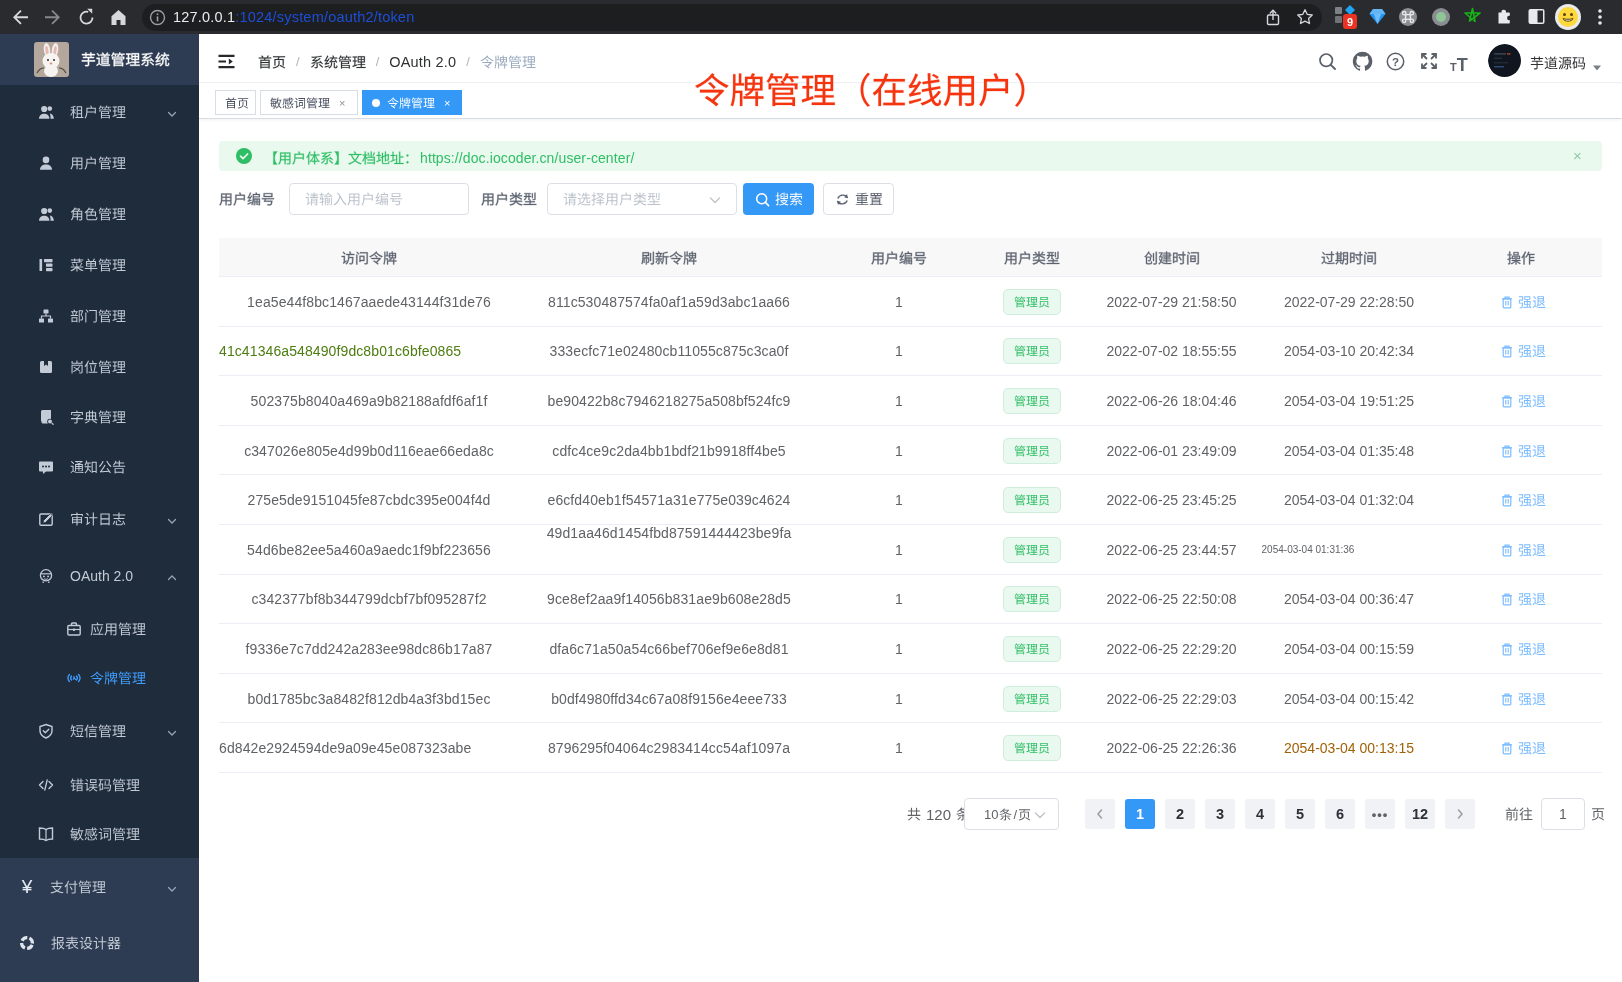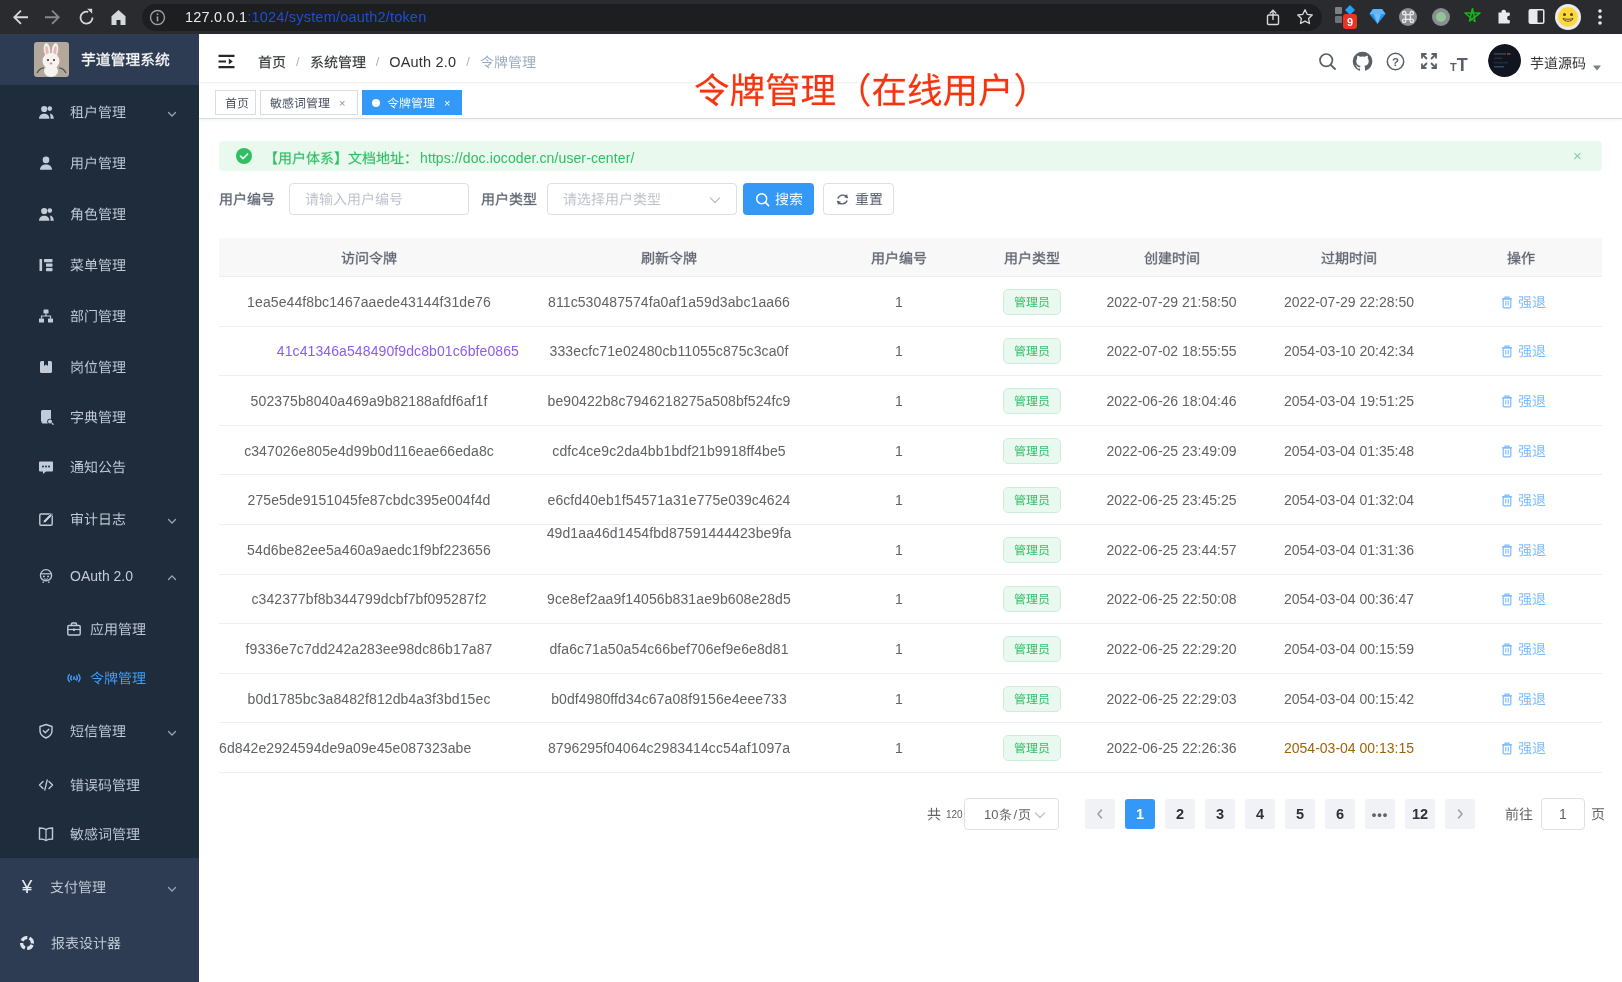--- a/index.html
+++ b/index.html
@@ -19,21 +19,21 @@
       <path d="M10.2 0.8h5v5z" fill="#d6d9dc"></path>
     </svg></div>
 <div class="ab" style="left:109.0px;top:7.5px;width:19.0px;height:19.0px;"><svg class="" width="19" height="19" viewBox="0 0 19 19" fill="none">
       <path d="M9.5 2 2.5 8.2V17h5v-5h4v5h5V8.2z" fill="#d6d9dc"></path>
     </svg></div>
 <div class="ab" style="left:149.0px;top:8.5px;width:17.0px;height:17.0px;"><svg class="" width="17" height="17" viewBox="0 0 17 17" fill="none">
       <circle cx="8.5" cy="8.5" r="7" stroke="#9aa0a6" stroke-width="1.4"></circle>
       <rect x="7.7" y="7.4" width="1.6" height="5" fill="#9aa0a6"></rect>
       <rect x="7.7" y="4.4" width="1.6" height="1.7" fill="#9aa0a6"></rect>
     </svg></div>
-<div class="ab" style="left:173.0px;top:0.0px;width:900.0px;height:34.0px;display:flex;align-items:center;font-size:14.5px;letter-spacing:0.2px;margin-left:12px;">
+<div class="ab" style="left:173.0px;top:0.0px;width:900.0px;height:34.0px;display:flex;align-items:center;font-size:14.5px;letter-spacing:0.2px;">
     <span style="color:#e8eaed">127.0.0.1</span>
     <span style="color:#1d4ed8">:1024/system/oauth2/token</span>
   </div>
 <div class="ab" style="left:1265.0px;top:8.5px;width:16.0px;height:17.0px;"><svg class="" width="16" height="17" viewBox="0 0 16 17" fill="none">
       <rect x="2.5" y="6" width="11" height="9.5" rx="1.2" stroke="#d6d9dc" stroke-width="1.4"></rect>
       <path d="M8 11V1.8" stroke="#d6d9dc" stroke-width="1.4"></path>
       <path d="M4.8 4.5 8 1.3l3.2 3.2" stroke="#d6d9dc" stroke-width="1.4" fill="none"></path>
     </svg></div>
 <div class="ab" style="left:1296.0px;top:8.0px;width:18.0px;height:18.0px;"><svg class="" width="18" height="18" viewBox="0 0 18 18" fill="none">
       <path d="M9 1.7l2.2 4.6 5 .7-3.6 3.5.9 5-4.5-2.4-4.5 2.4.9-5L1.8 7l5-.7z" stroke="#d6d9dc" stroke-width="1.3" fill="none" stroke-linejoin="round"></path>
@@ -732,21 +732,21 @@
     </svg>
     <span style="width:4px"></span>
     <svg class="zh " width="28.0" height="14.0" viewBox="0 0 28.0 14.0">
       <g fill="#79bbff" transform="translate(0,12.32) scale(0.01400,-0.01400)">
         <use href="#z5f3a"></use>
         <use href="#z9000" x="1000"></use>
       </g>
     </svg>
   </div>
 <div class="ab" style="left:219.0px;top:326.6px;width:1383.0px;height:49.6px;border-bottom:1px solid #ebeef5;"></div>
-<div class="ab" style="left:219.0px;top:326.6px;width:300.0px;height:49.6px;display:flex;align-items:center;justify-content:flex-end;font-size:14px;color:#8b5cf6;">
+<div class="ab" style="left:219.0px;top:326.6px;width:300.0px;height:49.6px;display:flex;align-items:center;justify-content:flex-start;font-size:14px;color:#4d7c0f;">
     <span style="letter-spacing:0.1px">41c41346a548490f9dc8b01c6bfe0865</span>
   </div>
 <div class="ab" style="left:519.0px;top:326.6px;width:300.0px;height:49.6px;display:flex;align-items:center;justify-content:center;font-size:14px;color:#606266;">
     <span style="letter-spacing:0.1px">333ecfc71e02480cb11055c875c3ca0f</span>
   </div>
 <div class="ab" style="left:819.0px;top:326.6px;width:160.0px;height:49.6px;display:flex;align-items:center;justify-content:center;font-size:14px;color:#606266;">1</div>
 <div class="ab" style="left:1002.5px;top:338.4px;width:58.0px;height:26.0px;background:#e9f9ef;border:1px solid #cdeeda;border-radius:5px;display:flex;align-items:center;justify-content:center;">
     <svg class="zh " width="36.0" height="12.0" viewBox="0 0 36.0 12.0">
       <g fill="#2fbe66" transform="translate(0,10.56) scale(0.01200,-0.01200)">
         <use href="#z7ba1"></use>
@@ -816,21 +816,21 @@
 <div class="ab" style="left:819.0px;top:425.8px;width:160.0px;height:49.6px;display:flex;align-items:center;justify-content:center;font-size:14px;color:#606266;">1</div>
 <div class="ab" style="left:1002.5px;top:437.6px;width:58.0px;height:26.0px;background:#e9f9ef;border:1px solid #cdeeda;border-radius:5px;display:flex;align-items:center;justify-content:center;">
     <svg class="zh " width="36.0" height="12.0" viewBox="0 0 36.0 12.0">
       <g fill="#2fbe66" transform="translate(0,10.56) scale(0.01200,-0.01200)">
         <use href="#z7ba1"></use>
         <use href="#z7406" x="1000"></use>
         <use href="#z5458" x="2000"></use>
       </g>
     </svg>
   </div>
-<div class="ab" style="left:1084.0px;top:425.8px;width:175.0px;height:49.6px;display:flex;align-items:center;justify-content:center;font-size:14px;color:#606266;">2022-06-25 23:49:09</div>
+<div class="ab" style="left:1084.0px;top:425.8px;width:175.0px;height:49.6px;display:flex;align-items:center;justify-content:center;font-size:14px;color:#606266;">2022-06-01 23:49:09</div>
 <div class="ab" style="left:1259.0px;top:425.8px;width:180.0px;height:49.6px;display:flex;align-items:center;justify-content:center;font-size:14px;color:#606266;">2054-03-04 01:35:48</div>
 <div class="ab" style="left:1441.0px;top:425.8px;width:163.0px;height:49.6px;display:flex;align-items:center;justify-content:center;">
     <svg class="" width="14" height="14" viewBox="0 0 14 14" fill="none">
       <path d="M2 3.8h10" stroke="#79bbff" stroke-width="1.2"></path>
       <path d="M5 3.5V2.2h4v1.3" stroke="#79bbff" stroke-width="1.2" fill="none"></path>
       <path d="M3.2 3.8h7.6V12a0.8 0.8 0 0 1-.8.8H4a0.8 0.8 0 0 1-.8-.8z" stroke="#79bbff" stroke-width="1.2" fill="none"></path>
       <path d="M5.8 6v4.5M8.2 6v4.5" stroke="#79bbff" stroke-width="1.1"></path>
     </svg>
     <span style="width:4px"></span>
     <svg class="zh " width="28.0" height="14.0" viewBox="0 0 28.0 14.0">
@@ -885,21 +885,21 @@
 <div class="ab" style="left:1002.5px;top:536.8px;width:58.0px;height:26.0px;background:#e9f9ef;border:1px solid #cdeeda;border-radius:5px;display:flex;align-items:center;justify-content:center;">
     <svg class="zh " width="36.0" height="12.0" viewBox="0 0 36.0 12.0">
       <g fill="#2fbe66" transform="translate(0,10.56) scale(0.01200,-0.01200)">
         <use href="#z7ba1"></use>
         <use href="#z7406" x="1000"></use>
         <use href="#z5458" x="2000"></use>
       </g>
     </svg>
   </div>
 <div class="ab" style="left:1084.0px;top:525.0px;width:175.0px;height:49.6px;display:flex;align-items:center;justify-content:center;font-size:14px;color:#606266;">2022-06-25 23:44:57</div>
-<div class="ab" style="left:1259.0px;top:525.0px;width:180.0px;height:49.6px;display:flex;align-items:center;justify-content:center;font-size:14px;color:#606266;">2054-03-04 01:31:36</div>
+<div class="ab" style="left:1218px;top:525.0px;width:180.0px;height:49.6px;display:flex;align-items:center;justify-content:center;font-size:10px;color:#606266;">2054-03-04 01:31:36</div>
 <div class="ab" style="left:1441.0px;top:525.0px;width:163.0px;height:49.6px;display:flex;align-items:center;justify-content:center;">
     <svg class="" width="14" height="14" viewBox="0 0 14 14" fill="none">
       <path d="M2 3.8h10" stroke="#79bbff" stroke-width="1.2"></path>
       <path d="M5 3.5V2.2h4v1.3" stroke="#79bbff" stroke-width="1.2" fill="none"></path>
       <path d="M3.2 3.8h7.6V12a0.8 0.8 0 0 1-.8.8H4a0.8 0.8 0 0 1-.8-.8z" stroke="#79bbff" stroke-width="1.2" fill="none"></path>
       <path d="M5.8 6v4.5M8.2 6v4.5" stroke="#79bbff" stroke-width="1.1"></path>
     </svg>
     <span style="width:4px"></span>
     <svg class="zh " width="28.0" height="14.0" viewBox="0 0 28.0 14.0">
       <g fill="#79bbff" transform="translate(0,12.32) scale(0.01400,-0.01400)">
@@ -1037,21 +1037,21 @@
       <path d="M5.8 6v4.5M8.2 6v4.5" stroke="#79bbff" stroke-width="1.1"></path>
     </svg>
     <span style="width:4px"></span>
     <svg class="zh " width="28.0" height="14.0" viewBox="0 0 28.0 14.0">
       <g fill="#79bbff" transform="translate(0,12.32) scale(0.01400,-0.01400)">
         <use href="#z5f3a"></use>
         <use href="#z9000" x="1000"></use>
       </g>
     </svg>
   </div>
-<div class="ab" style="left:927px;top:799.0px;height:30.0px;display:flex;align-items:center;font-size:10px;color:#606266;">
+<div class="ab" style="left:907px;top:799.0px;height:30.0px;display:flex;align-items:center;font-size:15px;color:#606266;">
     <svg class="zh " width="14.0" height="14.0" viewBox="0 0 14.0 14.0">
       <g fill="#606266" transform="translate(0,12.32) scale(0.01400,-0.01400)">
         <use href="#z5171"></use>
       </g>
     </svg>
     <span style="padding:0 5px">120</span>
     <svg class="zh " width="14.0" height="14.0" viewBox="0 0 14.0 14.0">
       <g fill="#606266" transform="translate(0,12.32) scale(0.01400,-0.01400)">
         <use href="#z6761"></use>
       </g>

